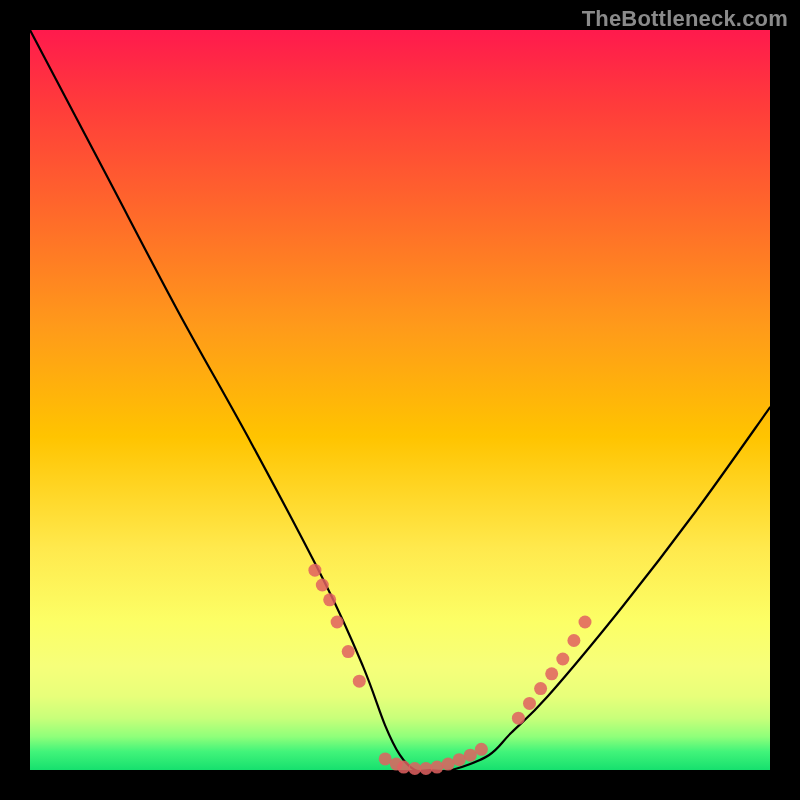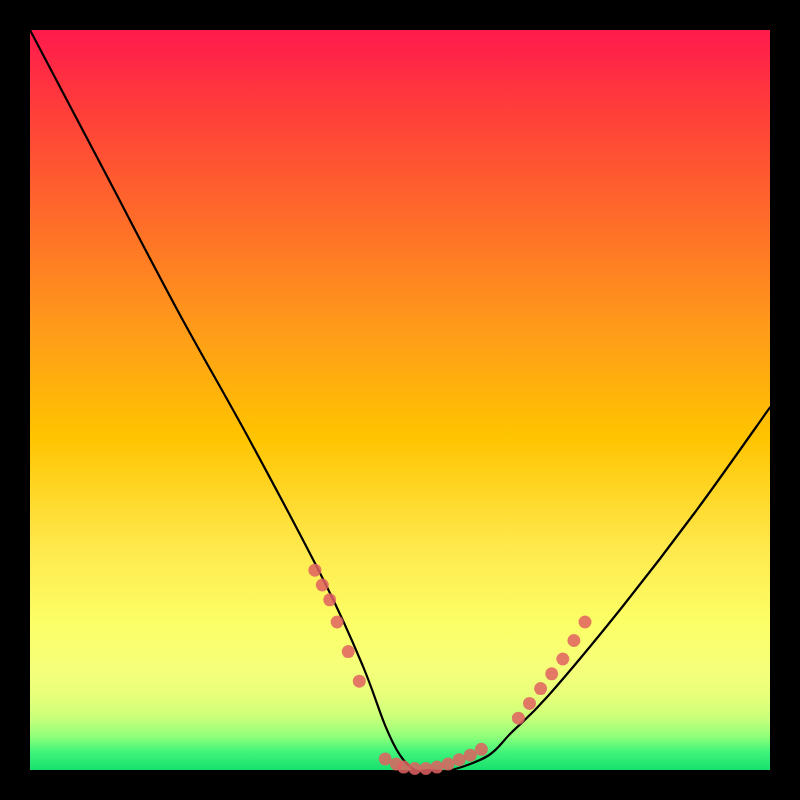--- a/index.html
+++ b/index.html
@@ -93,13 +93,14 @@
         <circle cx="488.40000000000003" cy="688.2" r="6.5" fill="#e06060" fill-opacity="0.85"></circle>
         <circle cx="499.50000000000006" cy="673.4" r="6.5" fill="#e06060" fill-opacity="0.85"></circle>
         <circle cx="510.59999999999997" cy="658.6" r="6.5" fill="#e06060" fill-opacity="0.85"></circle>
         <circle cx="521.6999999999999" cy="643.8" r="6.5" fill="#e06060" fill-opacity="0.85"></circle>
         <circle cx="532.8" cy="629" r="6.5" fill="#e06060" fill-opacity="0.85"></circle>
         <circle cx="543.9" cy="610.5" r="6.5" fill="#e06060" fill-opacity="0.85"></circle>
         <circle cx="555" cy="592" r="6.5" fill="#e06060" fill-opacity="0.85"></circle>
       </g>
   </svg>
 
+  <div class="watermark">TheBottleneck.com</div>
 </div>
 
 </body></html>

